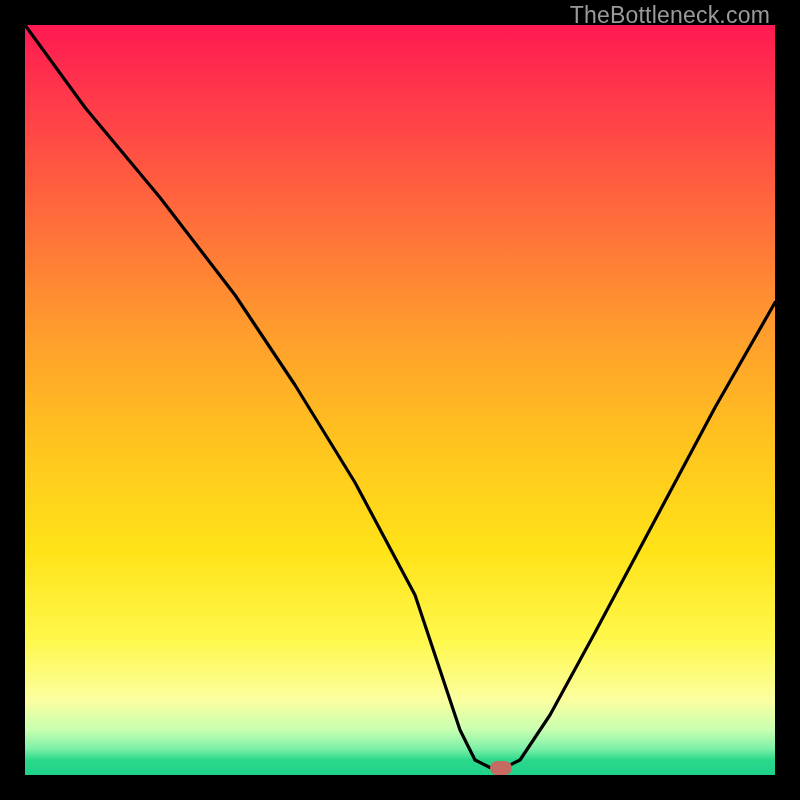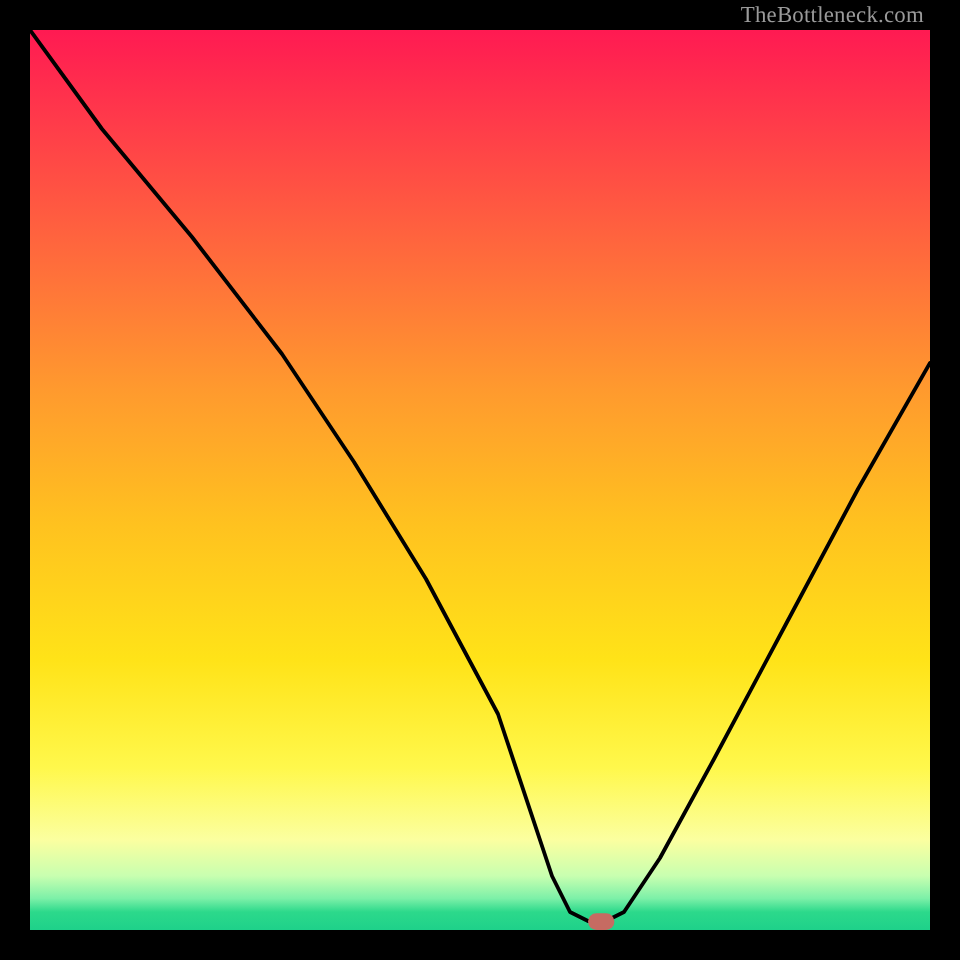--- a/index.html
+++ b/index.html
@@ -46,22 +46,22 @@
     position: absolute;
     inset: 0;
     width: 750px;
     height: 750px;
   }
   .attribution {
     position: absolute;
     top: 2px;
     right: 30px;
     color: #9a9a9a;
-    font-family: Liberation Serif, serif;
-    font-size: 19px;
+    font-family: Liberation Sans, sans-serif;
+    font-size: 23px;
     letter-spacing: 0.2px;
     user-select: none;
   }
   .marker {
     position: absolute;
     width: 22px;
     height: 14px;
     background: #c66b62;
     border-radius: 7px;
     transform: translate(-50%, -50%);

